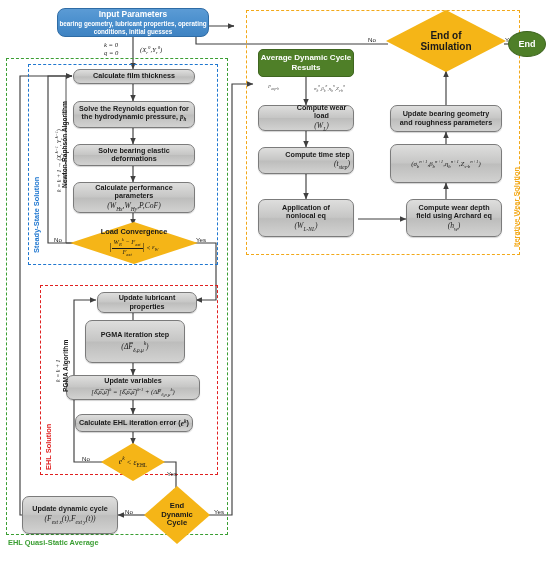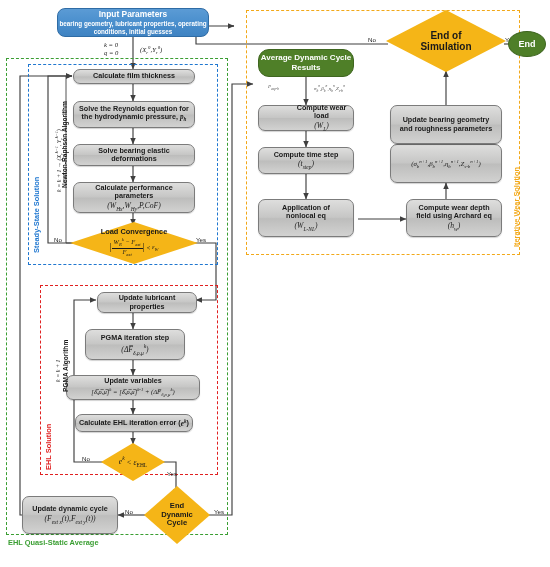--- a/index.html
+++ b/index.html
@@ -50,21 +50,21 @@
     background: linear-gradient(180deg,#5b9bd5 0%, #4a8fcd 50%, #3f83c2 100%);
     border: 1px solid #2f6ca5;
     border-radius: 8px;
     color: #ffffff;
   }
   .blue-box .t1 { font-size: 8.4px; font-weight: bold; }
   .blue-box .t2 { font-size: 6.3px; font-weight: bold; line-height: 1.22; margin-top: 1px;}
   .green-box {
     background: #4f7f28;
     border: 1px solid #3f6620;
-    border-radius: 11px;
+    border-radius: 5px;
     color: #ffffff;
     font-size: 8px;
     font-weight: bold;
     line-height: 1.2;
   }
   .end-node {
     background: #4f7f28;
     border: 1px solid #3f6620;
     border-radius: 50%;
     color: #ffffff;
@@ -280,21 +280,21 @@
 <div class="ann" style="left:54px; top:236px;">No</div>
 <div class="ann" style="left:196px; top:236px;">Yes</div>
 
 <div class="vlabel bold" style="left:61px; top:188px;">Newton-Raphson Algorithm</div>
 <div class="vlabel" style="left:54px; top:192px;"><i>k</i> = <i>k</i> + 1 → (<i>X<sub>r</sub></i><sup>k+1</sup>, <i>Y<sub>r</sub></i><sup>k+1</sup>)</div>
 
 <div class="node proc" style="left:97px; top:292px; width:100px; height:21px;">
   <div>Update lubricant properties</div>
 </div>
 
-<div class="node proc" style="left:85px; top:329px; width:100px; height:31px;">
+<div class="node proc" style="left:85px; top:320px; width:100px; height:43px;">
   <div>PGMA iteration step</div>
   <div class="eq">(Δ<i>F̅<sub>δ,ρ,μ</sub></i><sup>k</sup>)</div>
 </div>
 
 <div class="node proc" style="left:66px; top:375px; width:134px; height:25px;">
   <div>Update variables</div>
   <div class="eq" style="font-size:6.6px;">
     [<i>δ̅</i>,<i>ρ̅</i>,<i>μ̅</i>]<sup>k</sup> = [<i>δ̅</i>,<i>ρ̅</i>,<i>μ̅</i>]<sup>k-1</sup> + (Δ<i>F̅<sub>δ,ρ,μ</sub></i><sup>k</sup>)
   </div>
 </div>
@@ -339,42 +339,42 @@
 </div>
 <div class="ann tiny" style="left:314px; top:84px;">
   <i>σ<sub>b</sub><sup>n</sup></i>,<i>β<sub>b</sub><sup>n</sup></i>,<i>η<sub>b</sub><sup>n</sup></i>,<i>Z<sub>s-b</sub><sup>n</sup></i>
 </div>
 
 <div class="node proc" style="left:258px; top:105px; width:96px; height:26px;padding-left:34px;">
   <div>Compute wear load</div>
   <div class="eq">(<i>W<sub>L</sub></i>)</div>
 </div>
 
-<div class="node proc" style="left:258px; top:147px; width:96px; height:27px;">
+<div class="node proc" style="left:258px; top:147px; width:96px; height:27px;align-items:flex-end;">
   <div>Compute time step</div>
   <div class="eq">(<i>t<sub>step</sub></i>)</div>
 </div>
 
 <div class="node proc" style="left:258px; top:199px; width:96px; height:38px;">
   <div>Application of<br>nonlocal eq</div>
   <div class="eq">(<i>W<sub>L-NL</sub></i>)</div>
 </div>
 
 <div class="node proc" style="left:406px; top:199px; width:96px; height:38px;">
   <div>Compute wear depth<br>field using Archard eq</div>
   <div class="eq">(<i>h<sub>w</sub></i>)</div>
 </div>
 
 <div class="node proc" style="left:390px; top:144px; width:112px; height:39px;">
   <div class="eq" style="font-size:6.8px;">
     (<i>σ<sub>b</sub><sup>n+1</sup></i>,<i>β<sub>b</sub><sup>n+1</sup></i>,<i>η<sub>b</sub><sup>n+1</sup></i>,<i>Z<sub>s-b</sub><sup>n+1</sup></i>)
   </div>
 </div>
 
-<div class="node proc" style="left:390px; top:105px; width:112px; height:39px;">
+<div class="node proc" style="left:390px; top:105px; width:112px; height:27px;">
   <div>Update bearing geometry<br>and roughness parameters</div>
 </div>
 
 <div class="dia-wrap" style="left:386px; top:10px; width:120px; height:62px;">
   <div class="dia-shape"></div>
   <div class="dia-txt">
     <div style="font-size:10px;">End of<br>Simulation</div>
   </div>
 </div>
 <div class="ann" style="left:368px; top:36px;">No</div>

